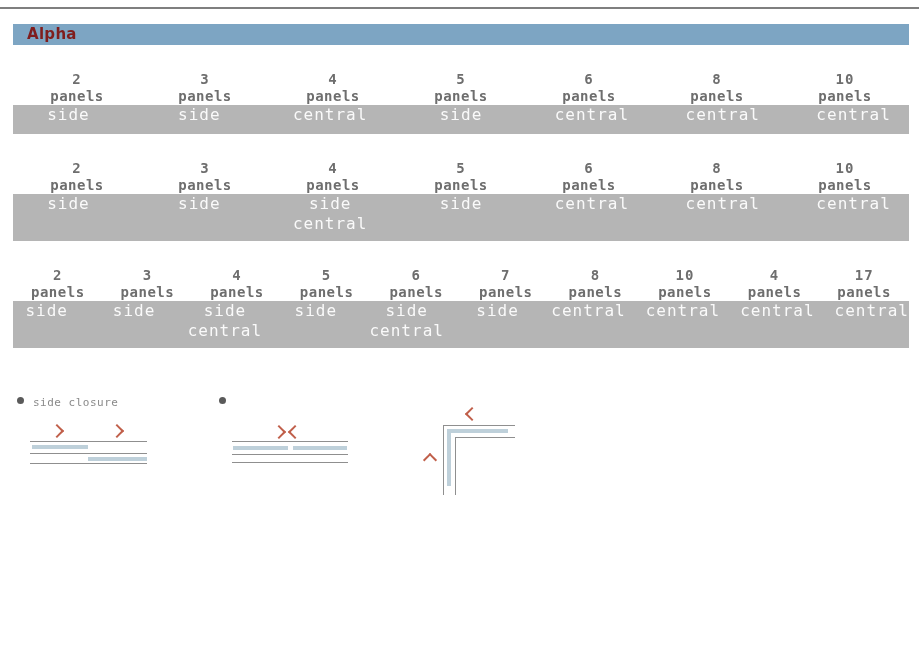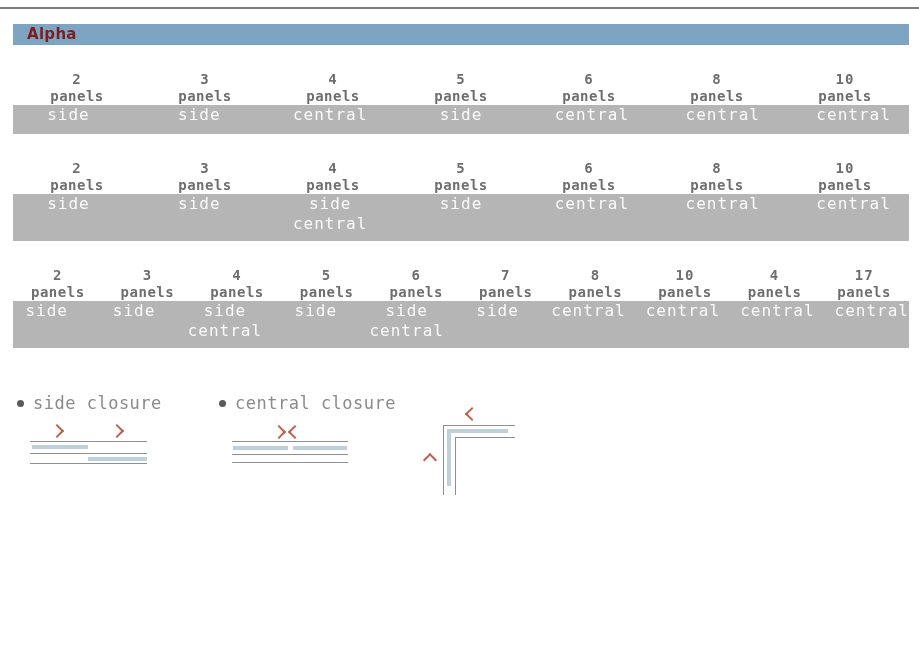--- a/index.html
+++ b/index.html
@@ -28,21 +28,21 @@
   .section:nth-child(3) .closure-band{min-height:47px;}
   .closure-band .col{
     flex:1;text-align:center;color:var(--band_text);
     font-size:16px;line-height:20px;letter-spacing:1px;
   }
   
   .legend{display:flex;padding-left:17px;margin-top:46px;}
   .legend-item-1{width:202px;}
   .legend-item-2{width:205px;}
   .legend-label{
-    font-size:17px;color:var(--legend_text);letter-spacing:.5px;line-height:18px;
+    font-size:11px;color:var(--legend_text);letter-spacing:.5px;line-height:18px;
     white-space:nowrap;
   }
   .bullet{
     display:inline-block;width:7px;height:7px;border-radius:50%;
     background:#5a5a5a;margin-right:9px;vertical-align:2px;
   }
   .diagram{position:relative;margin-top:13px;}
   .side-diagram{margin-left:13px;width:117px;height:45px;}
   .central-diagram{margin-left:13px;width:116px;height:45px;}
   .corner-diagram{margin-left:1px;width:95px;height:90px;}
@@ -222,21 +222,21 @@
         <div class="dline" style="top:16px"></div>
         <div class="bbar" style="top:20px;left:2px;width:56px"></div>
         <div class="dline" style="top:28px"></div>
         <div class="bbar" style="top:32px;left:58px;width:59px"></div>
         <div class="dline" style="top:38px"></div>
       </div>
     </div>
 
     <div class="legend-item legend-item-2">
       <div class="legend-label">
-        <span class="bullet"></span><span>central closure</span>
+        <span class="bullet"></span>
       </div>
       <div class="diagram central-diagram">
         <span class="chev right" style="left:42px;top:2px"></span>
         <span class="chev left" style="left:58px;top:2px"></span>
         <div class="dline" style="top:16px"></div>
         <div class="bbar" style="top:21px;left:1px;width:55px"></div>
         <div class="bbar" style="top:21px;left:61px;width:54px"></div>
         <div class="dline" style="top:29px"></div>
         <div class="dline" style="top:37px"></div>
       </div>

